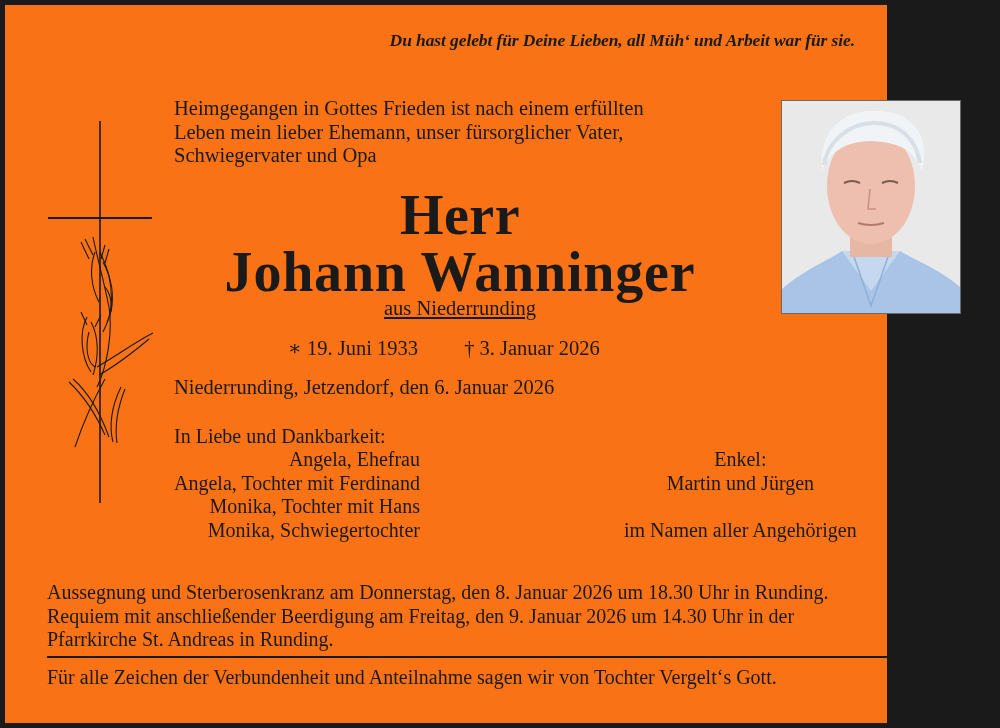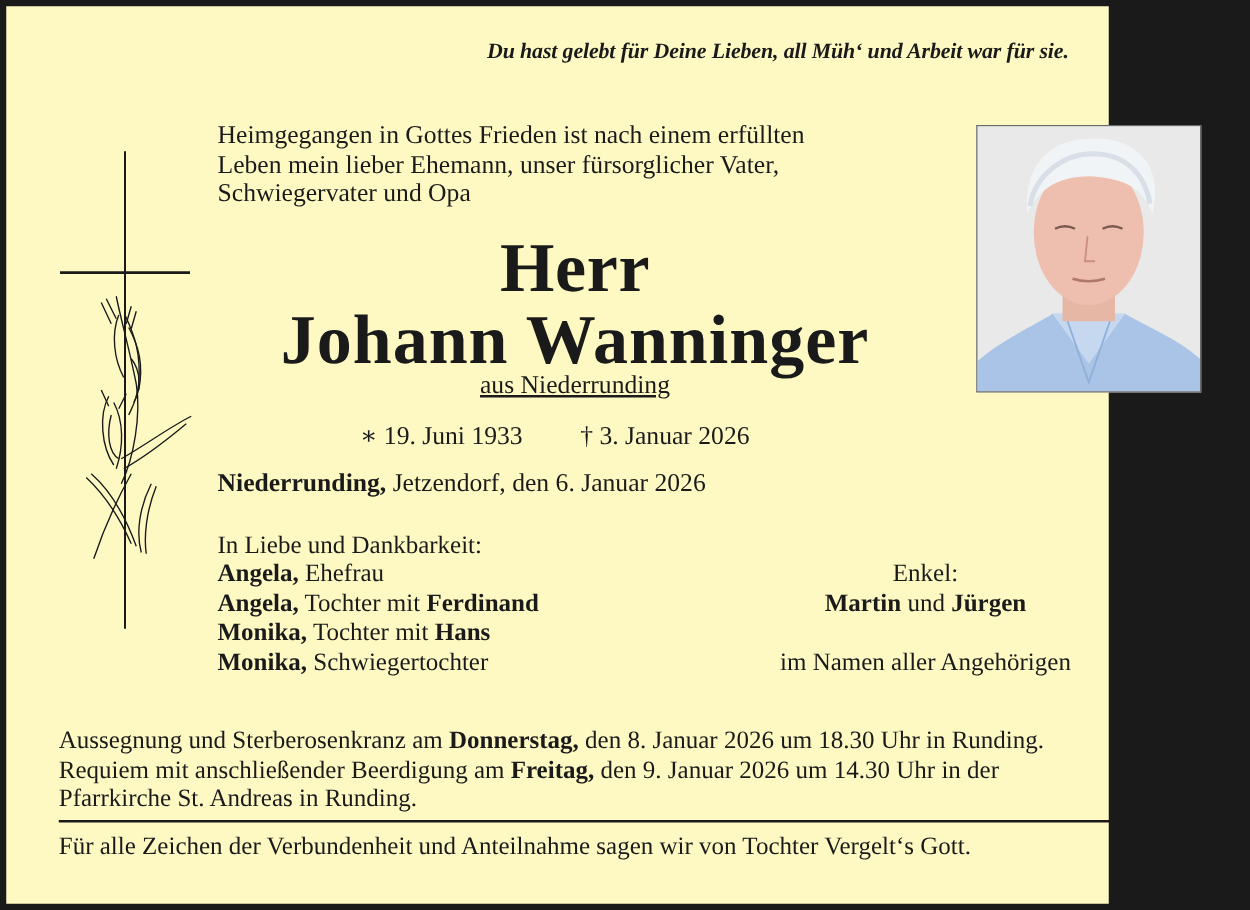--- a/index.html
+++ b/index.html
@@ -1,46 +1,46 @@
 <!DOCTYPE html>
 <html><head>
 <meta charset="utf-8">
 <style>
   html, body { margin:0; padding:0; background:#1a1a1a; }
   body { width:1000px; height:728px; position:relative; overflow:hidden; }
   .card {
     position:absolute; left:5px; top:5px; width:882px; height:718px;
-    background:#fef9c3; color:#1a1a1a;
+    background:#f97316; color:#1a1a1a;
     font-family:"Liberation Serif", "DejaVu Serif", serif;
   }
   .abs { position:absolute; }
   .motto {
     right:32px; top:24px; text-align:right;
     font-style:italic; font-weight:bold; font-size:17.5px; line-height:23px;
     letter-spacing:-0.1px;
   }
   .intro { left:169px; top:92px; font-size:20.5px; line-height:23.5px; }
   .title-block { left:160px; top:182px; width:590px; text-align:center; }
   .title-herr { font-weight:bold; font-size:56px; line-height:56px; letter-spacing:0.5px; }
   .title-name { font-weight:bold; font-size:56px; line-height:58px; letter-spacing:0.8px; }
   .origin { left:160px; top:292px; width:590px; text-align:center; font-size:20.5px;text-decoration:underline; }
   .dates { left:283px; top:331px; font-size:20.5px; }
   .dates span.gap { display:inline-block; width:46px; }
   .place { left:169px; top:371px; font-size:20.5px; }
   .thanks-label { left:169px; top:420px; font-size:20px; }
-  .fam-left { left:169px; top:443px; font-size:20px; line-height:23.5px; }
+  .fam-left { left:169px; top:443px; font-size:20px; line-height:23.5px;text-align:right; }
   .fam-right { left:619px; top:443px; font-size:20px; line-height:23.5px;text-align:center; }
   .services { left:42px; top:576px; font-size:20px; line-height:23.5px; width:920px; }
   .divider { left:42px; top:651px; width:908px; height:2px; background:#1a1a1a; }
   .closing { left:42px; top:661px; font-size:20px; }
   .photo {
     left:776px; top:95px; width:178px; height:212px;
     border:1.5px solid #6a6a6a; background:#e8e9e8; overflow:hidden;
   }
-  b { font-weight:bold; }
+  b { font-weight:normal; }
   .cross-wrap { left:40px; top:112px; width:110px; height:390px; }
 </style>
 </head>
 <body>
 
 <div class="card">
 
   <div class="abs motto">
     <div>Du hast gelebt für Deine Lieben, all Müh‘ und Arbeit war für sie.</div>
   </div>

